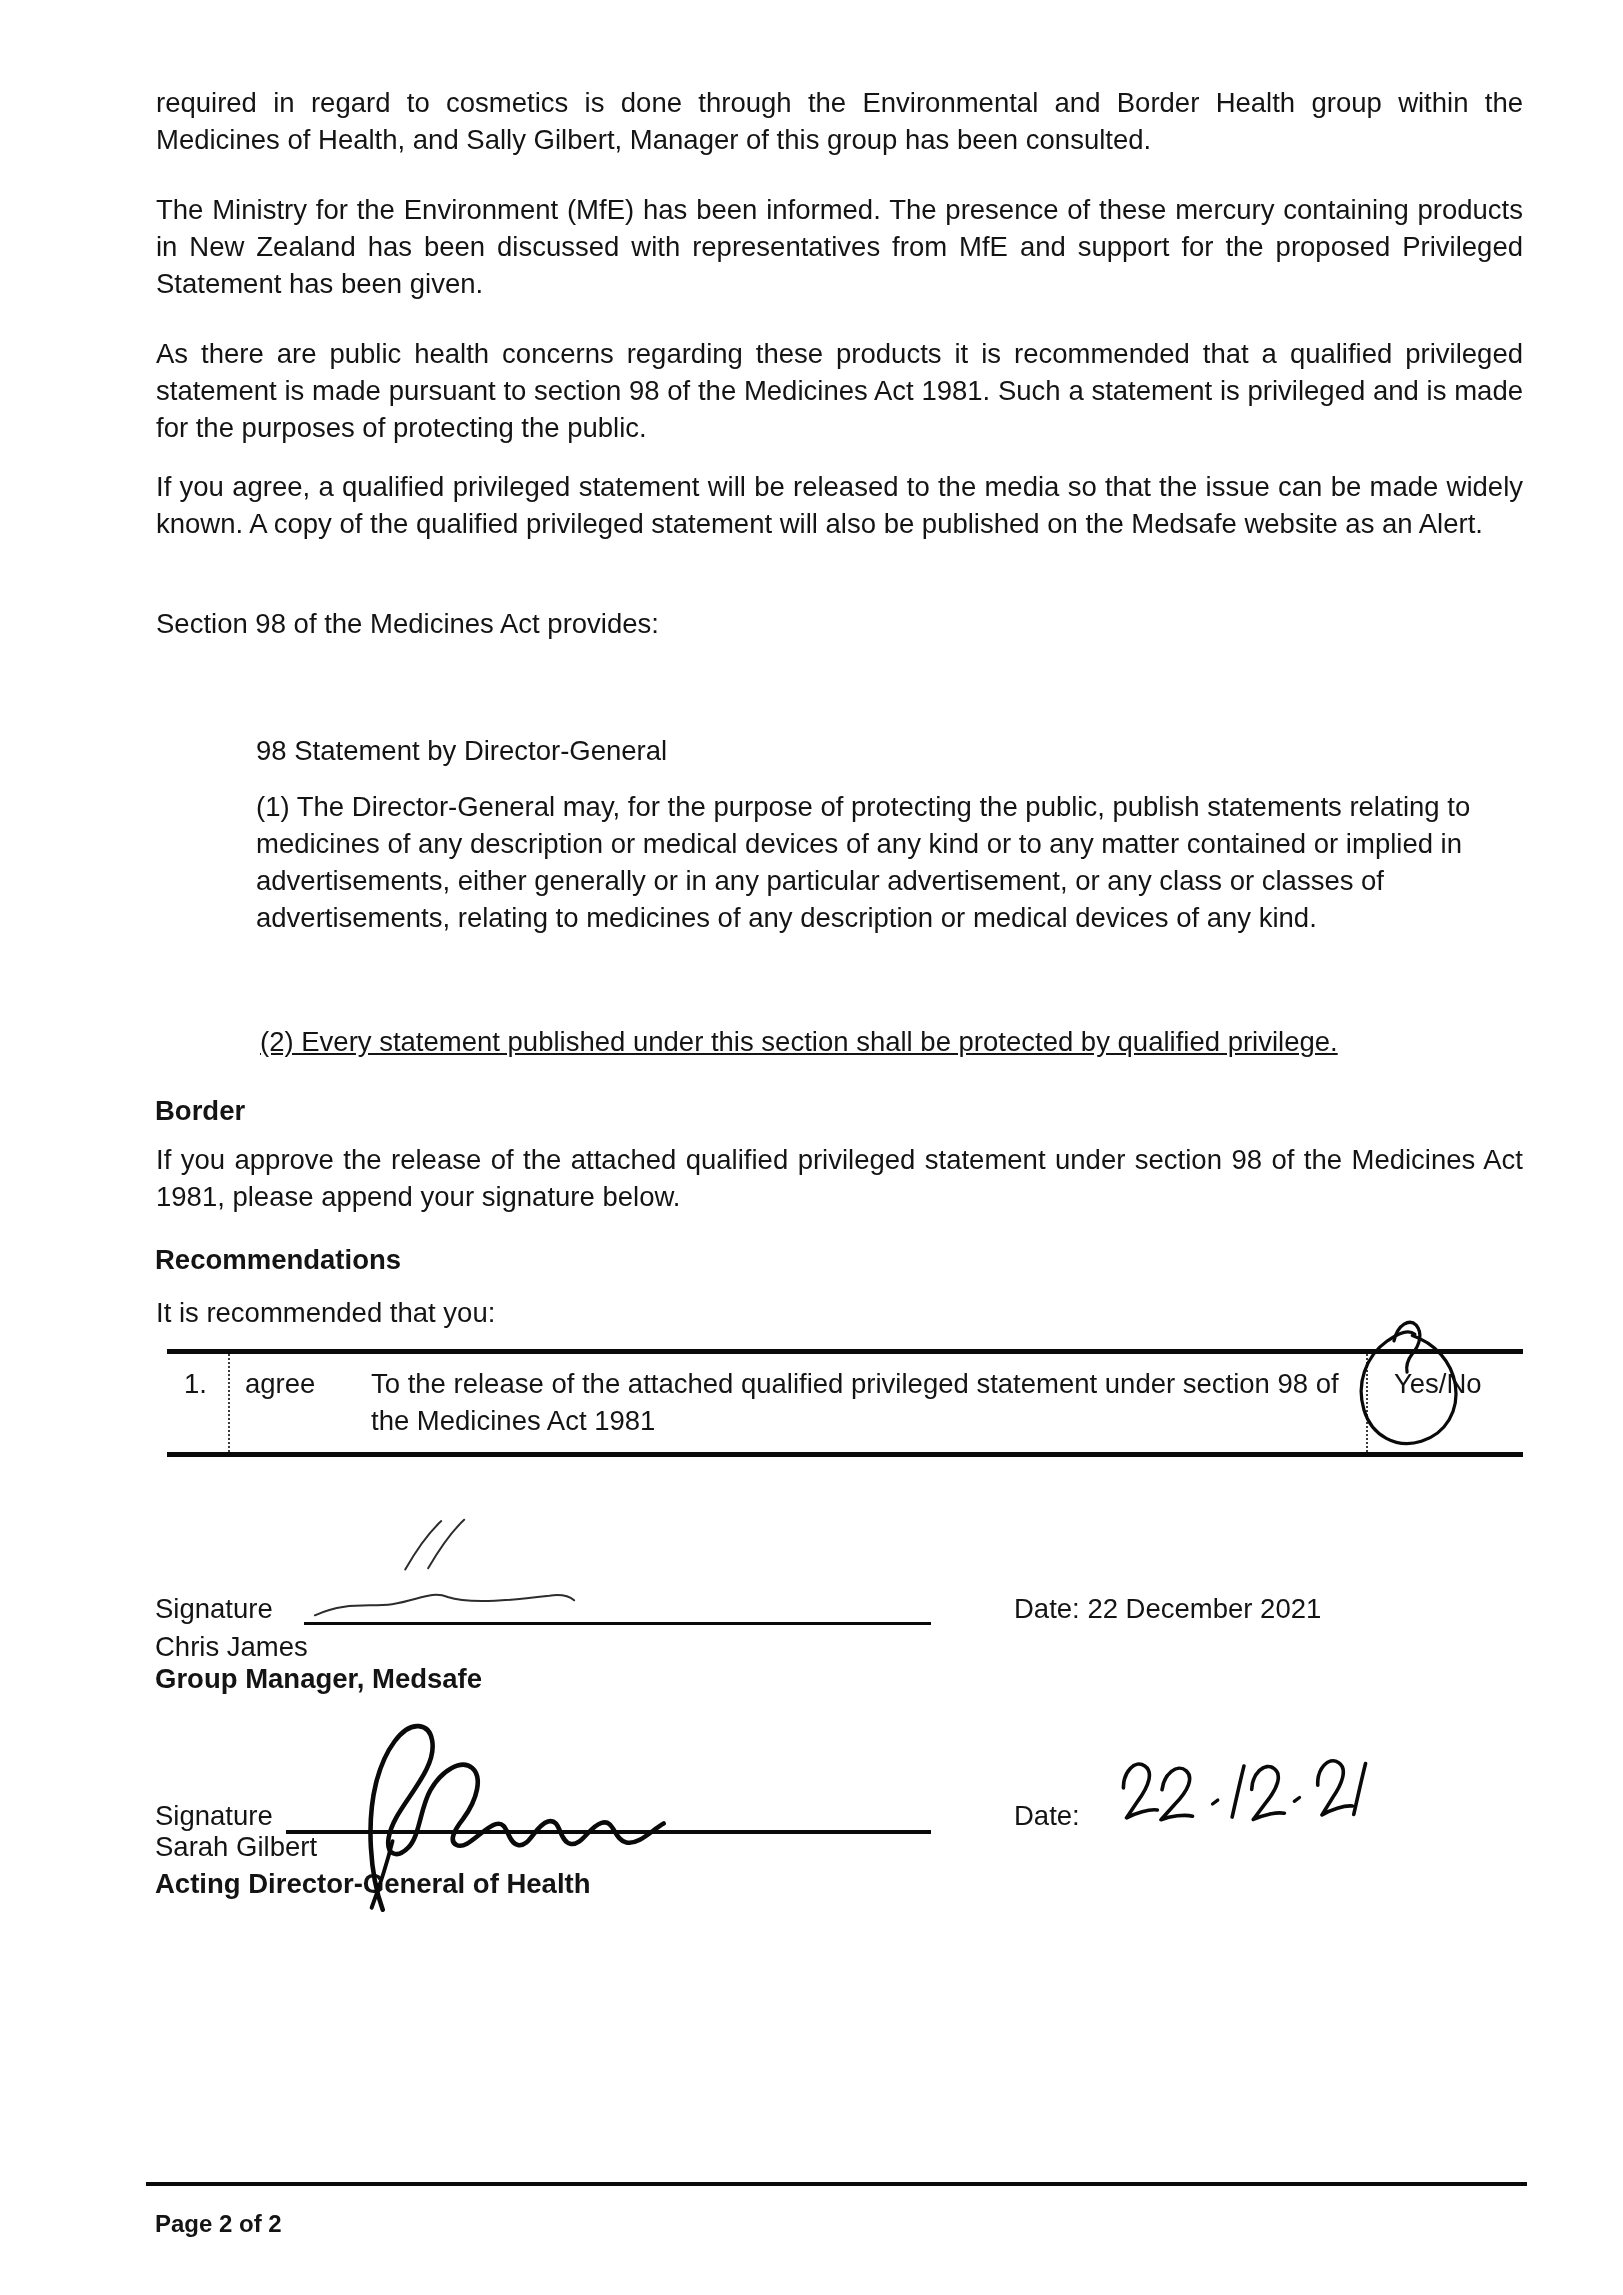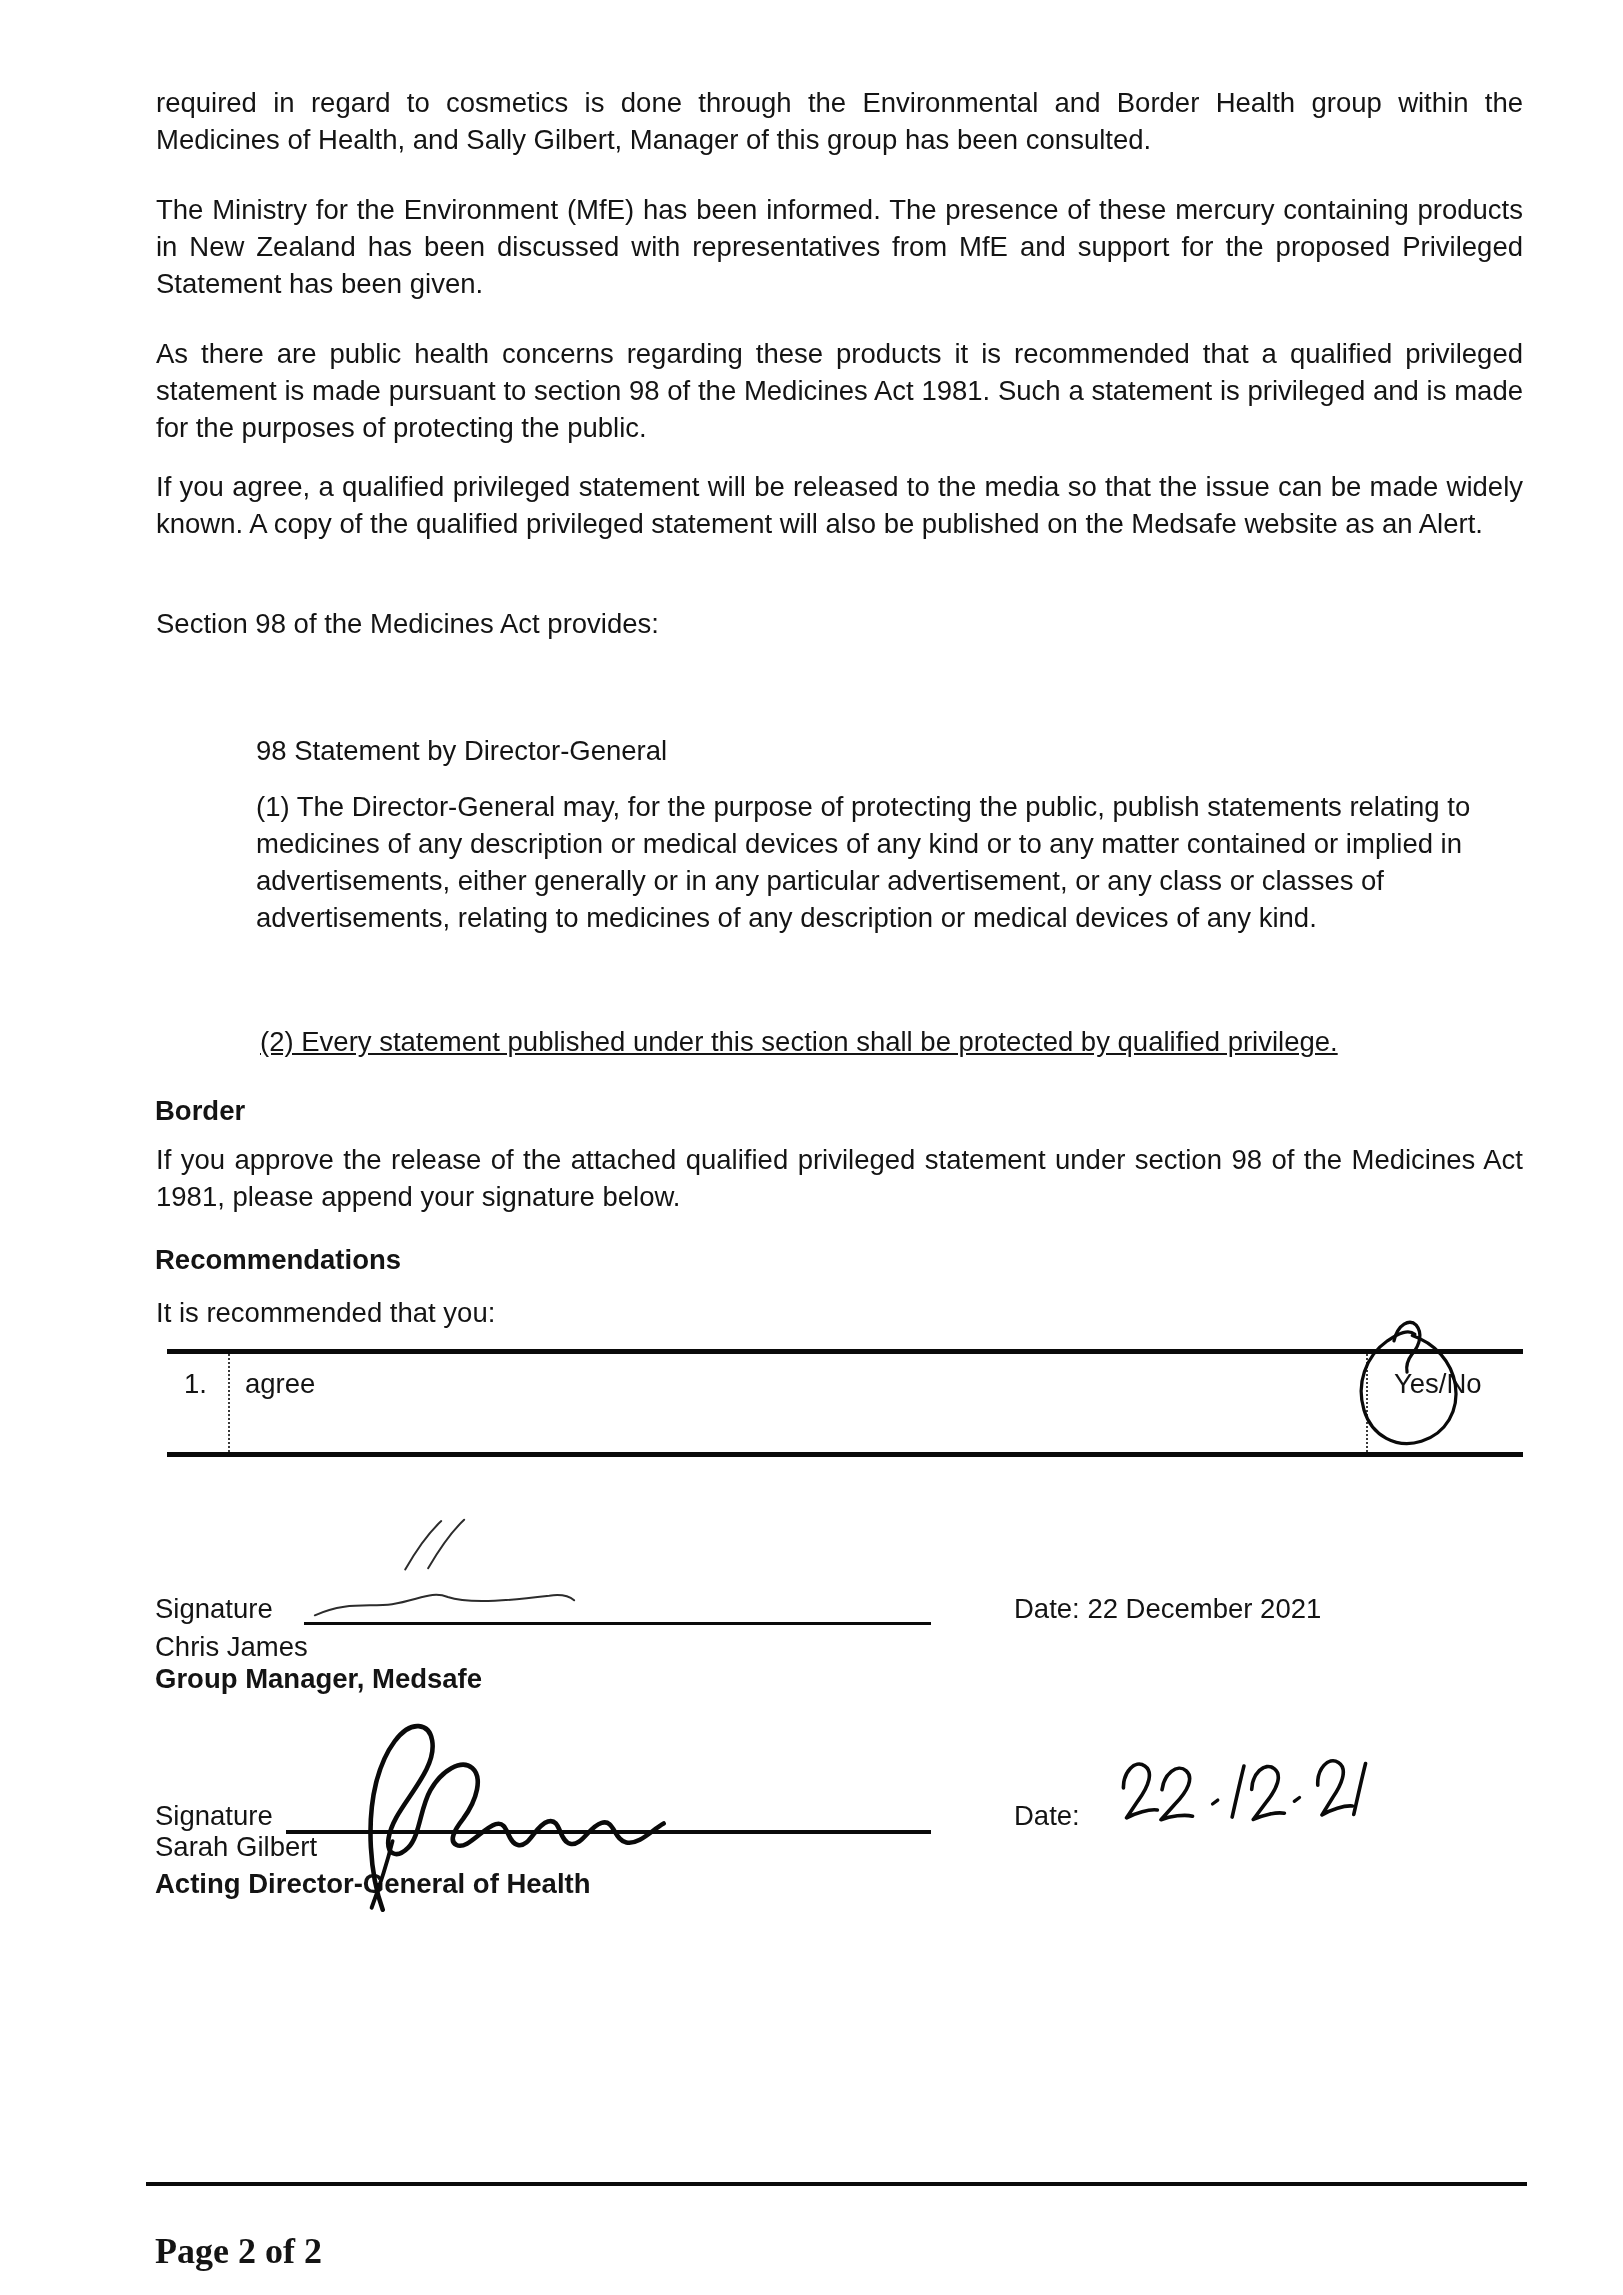--- a/index.html
+++ b/index.html
@@ -12,21 +12,21 @@
   .body-text{font-size:27.5px;line-height:37px;text-align:justify;}
   .single{font-size:27.5px;line-height:37px;white-space:nowrap;}
   .bold{font-weight:bold;}
   p{margin:0;}
   .rule{background:#0a0a0a;}
   .dotted-v{border-left:2px dotted #3a3a3a;width:0;}
   .sig-line{background:#0a0a0a;}
   svg{display:block;overflow:visible;}
   .stroke{fill:none;stroke:#0a0a0a;stroke-linecap:round;stroke-linejoin:round;}
   .faint{stroke:#2c2c2c;}
-  .footer-text{font-family:Liberation Serif, serif;font-weight:bold;font-size:36px;line-height:33px;margin-top:28px;}
+  .footer-text{font-family:Liberation Sans, sans-serif;font-weight:bold;font-size:24px;line-height:33px;}
 </style>
 </head>
 <body>
 
 <p class="abs body-text" style="left:156px;top:84px;width:1367px;">required in regard to cosmetics is done through the Environmental and Border Health group within the Medicines of Health, and Sally Gilbert, Manager of this group has been consulted.</p>
 
 <p class="abs body-text" style="left:156px;top:191px;width:1367px;">The Ministry for the Environment (MfE) has been informed. The presence of these mercury containing products in New Zealand has been discussed with representatives from MfE and support for the proposed Privileged Statement has been given.</p>
 
 <p class="abs body-text" style="left:156px;top:335px;width:1367px;">As there are public health concerns regarding these products it is recommended that a qualified privileged statement is made pursuant to section 98 of the Medicines Act 1981. Such a statement is privileged and is made for the purposes of protecting the public.</p>
 
@@ -49,20 +49,21 @@
 <p class="abs single" style="left:156px;top:1294px;">It is recommended that you:</p>
 
 <div class="abs" style="left:167px;top:1349px;width:1356px;height:98px;border-top:5.9px solid #0a0a0a;border-bottom:5.9px solid #0a0a0a;">
   <div class="abs dotted-v" style="left:61px;top:0;height:98px;"></div>
   <div class="abs dotted-v" style="left:1199px;top:0;height:98px;"></div>
 
   <div class="abs single" style="left:17px;top:10.5px;">1.</div>
 
   <div class="abs single" style="left:78px;top:10.5px;">agree</div>
 
+  <div class="abs body-text" style="left:204px;top:10.5px;width:994px;text-align:left;">To the release of the attached qualified privileged statement under section 98 of the Medicines Act 1981</div>
 
   <div class="abs single" style="left:1227px;top:10.5px;">Yes/No</div>
 </div>
 
 <div class="abs" style="left:1347px;top:1316px;width:124px;height:137px;z-index:4;" aria-label="Yes">
   <svg width="124" height="137" viewBox="0 0 190 210">
     <path class="stroke" stroke-width="5" d="M 100,30 C 135,42 160,70 166,105 C 172,145 152,180 114,192 C 76,204 38,184 26,144 C 14,104 28,62 62,38 C 80,26 94,20 104,28"></path>
     <path class="stroke" stroke-width="5" d="M 72,38 C 78,12 96,4 106,14 C 116,26 112,44 100,58 C 94,66 90,76 92,86"></path>
   </svg>
 </div>

